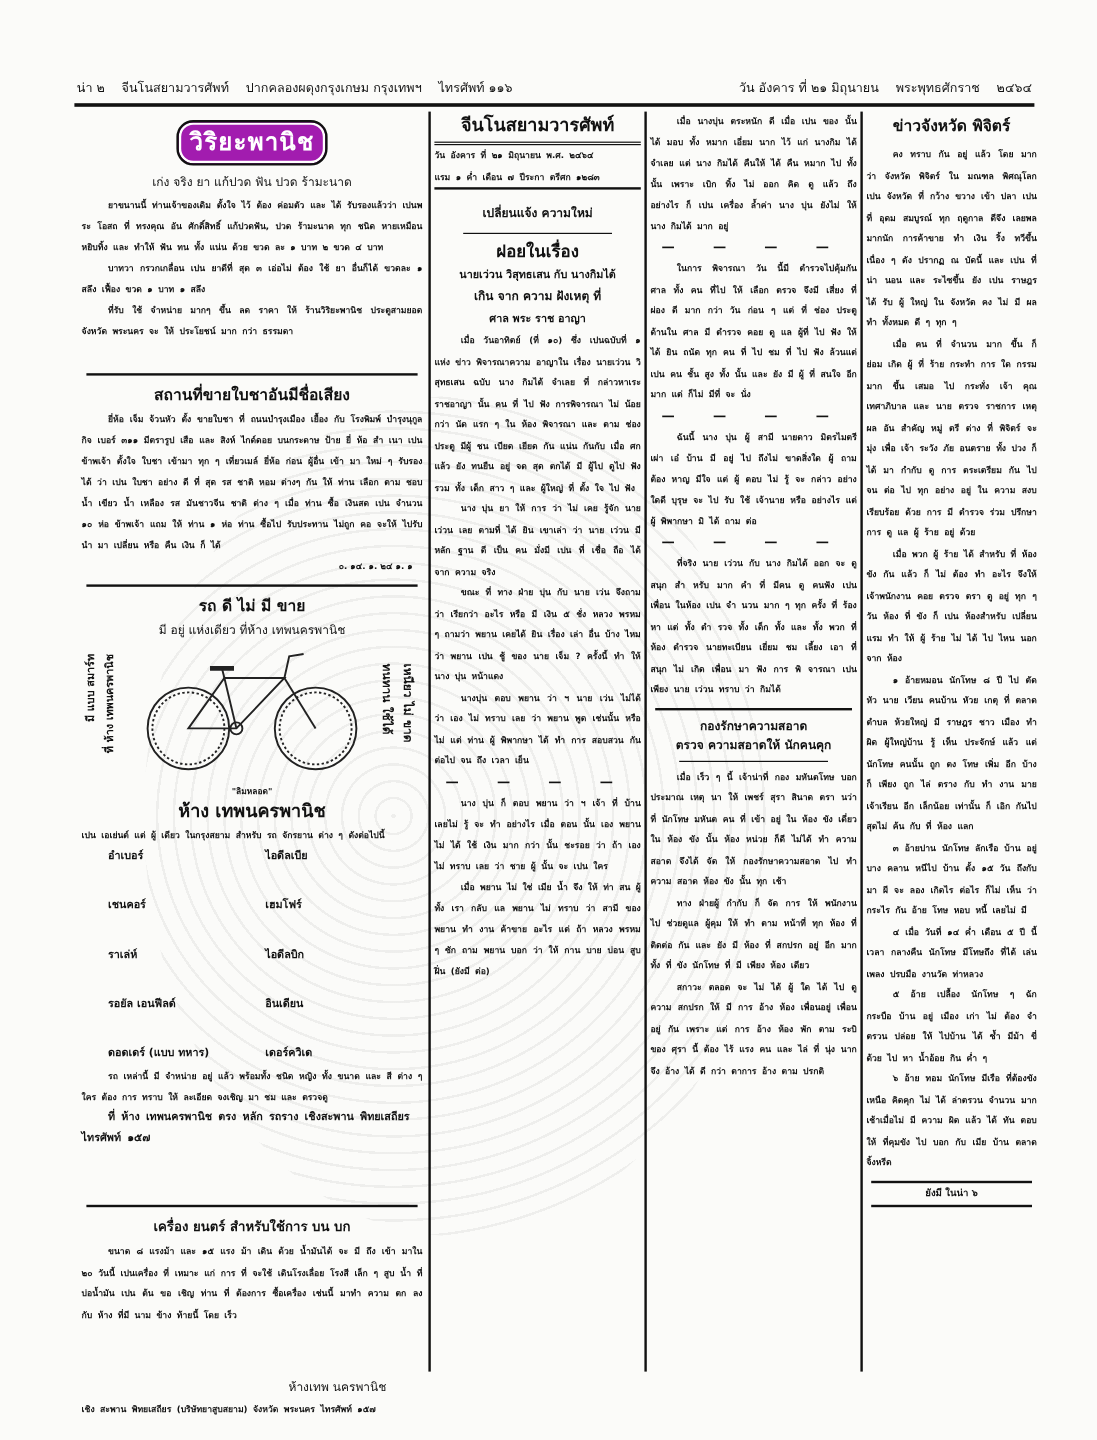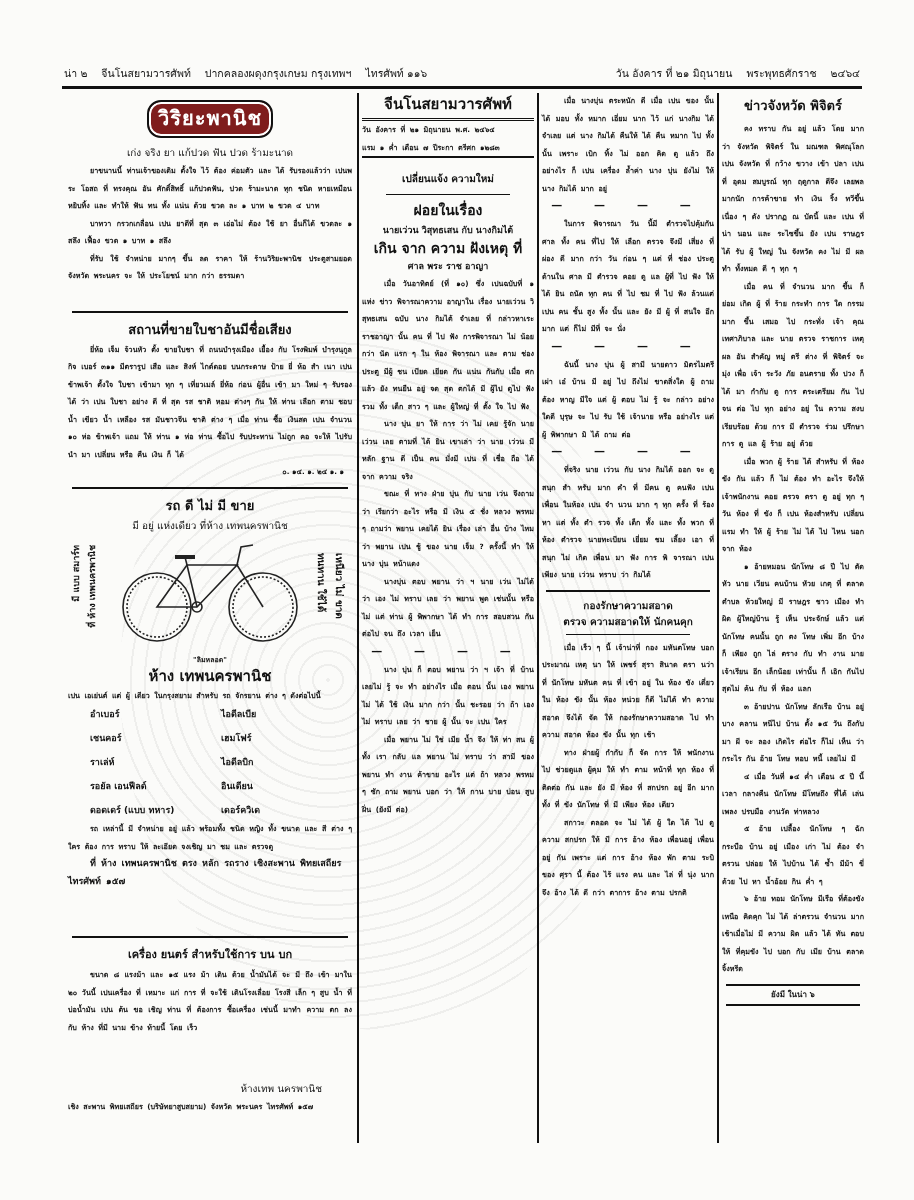--- a/index.html
+++ b/index.html
@@ -14,40 +14,40 @@
   }
   .header span { margin-right:14px; }
   .header .right { margin-left:auto; display:flex;text-align:center; }
   .hrule { position:absolute; left:62px; width:800px; height:3px; background:#111; }
   .vrule { position:absolute; width:2px; background:#111; }
   .col { position:absolute; font-size:7.2px; line-height:17.5px; font-weight:bold; }
   .col p { margin:0; text-align:justify; word-spacing:2px; }
   .col p.ind { text-indent:22px; }
   .center { text-align:center; }
   .title-box {
-    margin:8px auto 6px; width:122px; height:34px; background:#7f1d1d; color:#fff;
+    margin:8px auto 6px; width:122px; height:34px; background:#a21caf; color:#fff;
     border-radius:14px; display:flex; align-items:center; justify-content:center;
     font-size:20px; font-weight:bold; font-family:"DejaVu Serif", serif; letter-spacing:1px;
     border:2px solid #111; box-shadow:0 0 0 2px #fff inset;
   }
   .h-mid { font-size:13px; font-weight:bold; text-align:center; line-height:22px; }
   .h-sub { font-size:10px; text-align:center; line-height:18px; font-weight:normal; }
   .masthead { font-size:15px; font-weight:bold; text-align:center; line-height:24px; border-bottom:3px double #111; padding-bottom:2px; }
   .dashes { text-align:center; letter-spacing:14px; font-size:11px; line-height:18px; }
   .sep { height:2px; background:#111; margin:6px 4px; }
   .sep-thin { height:1px; background:#111; margin:4px 24px; }
   .halftone {
     position:absolute; left:120px; top:330px; width:520px; height:700px; border-radius:50%;
     background:repeating-radial-gradient(circle at 40% 50%, rgba(0,0,0,0.05) 0 2px, transparent 2px 14px);
     pointer-events:none;
   }
   .bike { display:block; margin:0 auto; }
   .vert-text { position:absolute; writing-mode:vertical-rl; transform:rotate(180deg); font-size:9px; font-weight:bold; }
   .vert-text-r { position:absolute; writing-mode:vertical-rl; font-size:10px; font-weight:bold; }
-  .list-2col { display:grid; grid-template-columns:1fr 1fr; row-gap:4px; font-size:9px; line-height:20px; padding-left:22px; }
+  .list-2col { display:grid; grid-template-columns:1fr 1fr; row-gap:21px; font-size:9px; line-height:20px; padding-left:22px; }
   .sig { text-align:right; font-size:10px; font-weight:normal; padding-right:30px;margin-top:44px; }
   .footbox { border-top:2px solid #111; border-bottom:2px solid #111; margin:6px 4px 0; text-align:center; font-size:8px; line-height:18px; }
 </style>
 </head>
 <body>
 
 <div class="page">
 
   <div class="halftone"></div>
 
@@ -137,21 +137,21 @@
   </div>
 
   <div class="col" style="left:362px; top:92px; width:172px;">
     <div class="masthead">จีนโนสยามวารศัพท์</div>
     <p class="center">วัน อังคาร ที่ ๒๑ มิถุนายน พ.ศ. ๒๔๖๔</p>
     <p class="center" style="border-bottom:2px solid #111;">แรม ๑ ค่ำ เดือน ๗ ปีระกา ตรีศก ๑๒๘๓</p>
     <div class="h-mid" style="font-size:10px; margin-top:10px;">เปลี่ยนแจ้ง ความใหม่</div>
     <div class="sep-thin"></div>
     <div class="h-mid" style="font-size:14px;">ฝอยในเรื่อง</div>
     <div class="h-sub" style="font-weight:bold; font-size:9px;">นายเว่วน วิสุทธเสน กับ นางกิมไต้</div>
-    <div class="h-sub" style="font-weight:bold; font-size:14px;">เกิน จาก ความ ฝังเหตุ ที่</div>
+    <div class="h-sub" style="font-weight:bold; font-size:10px;">เกิน จาก ความ ฝังเหตุ ที่</div>
     <div class="h-sub" style="font-weight:bold; font-size:9px;">ศาล พระ ราช อาญา</div>
     <p class="ind">เมื่อ วันอาทิตย์ (ที่ ๑๐) ซึ่ง เปนฉบับที่ ๑ แห่ง ข่าว พิจารณาความ อาญาใน เรื่อง นายเว่วน วิสุทธเสน ฉบับ นาง กิมไต้ จำเลย ที่ กล่าวหาเระ ราชอาญา นั้น คน ที่ ไป ฟัง การพิจารณา ไม่ น้อย กว่า นัด แรก ๆ ใน ห้อง พิจารณา และ ตาม ช่อง ประตู มีผู้ ชน เบียด เยียด กัน แน่น กันกับ เมื่อ ศก แล้ว ยัง ทนยืน อยู่ จด สุด ตกได้ มี ผู้ไป ดูไป ฟัง รวม ทั้ง เด็ก สาว ๆ และ ผู้ใหญ่ ที่ ตั้ง ใจ ไป ฟัง</p>
     <p class="ind">นาง บุ่น ยา ให้ การ ว่า ไม่ เคย รู้จัก นาย เว่วน เลย ตามที่ ได้ ยิน เขาเล่า ว่า นาย เว่วน มี หลัก ฐาน ดี เป็น คน มั่งมี เปน ที่ เชื่อ ถือ ได้ จาก ความ จริง</p>
     <p class="ind">ขณะ ที่ ทาง ฝ่าย บุ่น กับ นาย เว่น จึงถาม ว่า เรียกว่า อะไร หรือ มี เงิน ๕ ชั่ง หลวง พรหม ๆ ถามว่า พยาน เคยได้ ยิน เรื่อง เล่า อื่น บ้าง ไหม ว่า พยาน เปน ชู้ ของ นาย เจ็ม ? ครั้งนี้ ทำ ให้ นาง บุ่น หน้าแดง</p>
     <p class="ind">นางบุ่น ตอบ พยาน ว่า ฯ นาย เว่น ไม่ได้ ว่า เอง ไม่ ทราบ เลย ว่า พยาน พูด เช่นนั้น หรือ ไม่ แต่ ท่าน ผู้ พิพากษา ได้ ทำ การ สอบสวน กัน ต่อไป จน ถึง เวลา เย็น</p>
     <div class="dashes">— — — —</div>
     <p class="ind">นาง บุ่น ก็ ตอบ พยาน ว่า ฯ เจ้า ที่ บ้าน เลยไม่ รู้ จะ ทำ อย่างไร เมื่อ ตอน นั้น เอง พยาน ไม่ ได้ ใช้ เงิน มาก กว่า นั้น ชะรอย ว่า ถ้า เอง ไม่ ทราบ เลย ว่า ชาย ผู้ นั้น จะ เปน ใคร</p>
     <p class="ind">เมื่อ พยาน ไม่ ใช่ เมีย น้ำ จึง ให้ ท่า สน ผู้ ทั้ง เรา กลับ แล พยาน ไม่ ทราบ ว่า สามี ของ พยาน ทำ งาน ค้าขาย อะไร แต่ ถ้า หลวง พรหม ๆ ซัก ถาม พยาน บอก ว่า ให้ กาน บาย บ่อน สูบฝิ่น (ยังมี ต่อ)</p>
   </div>
 

